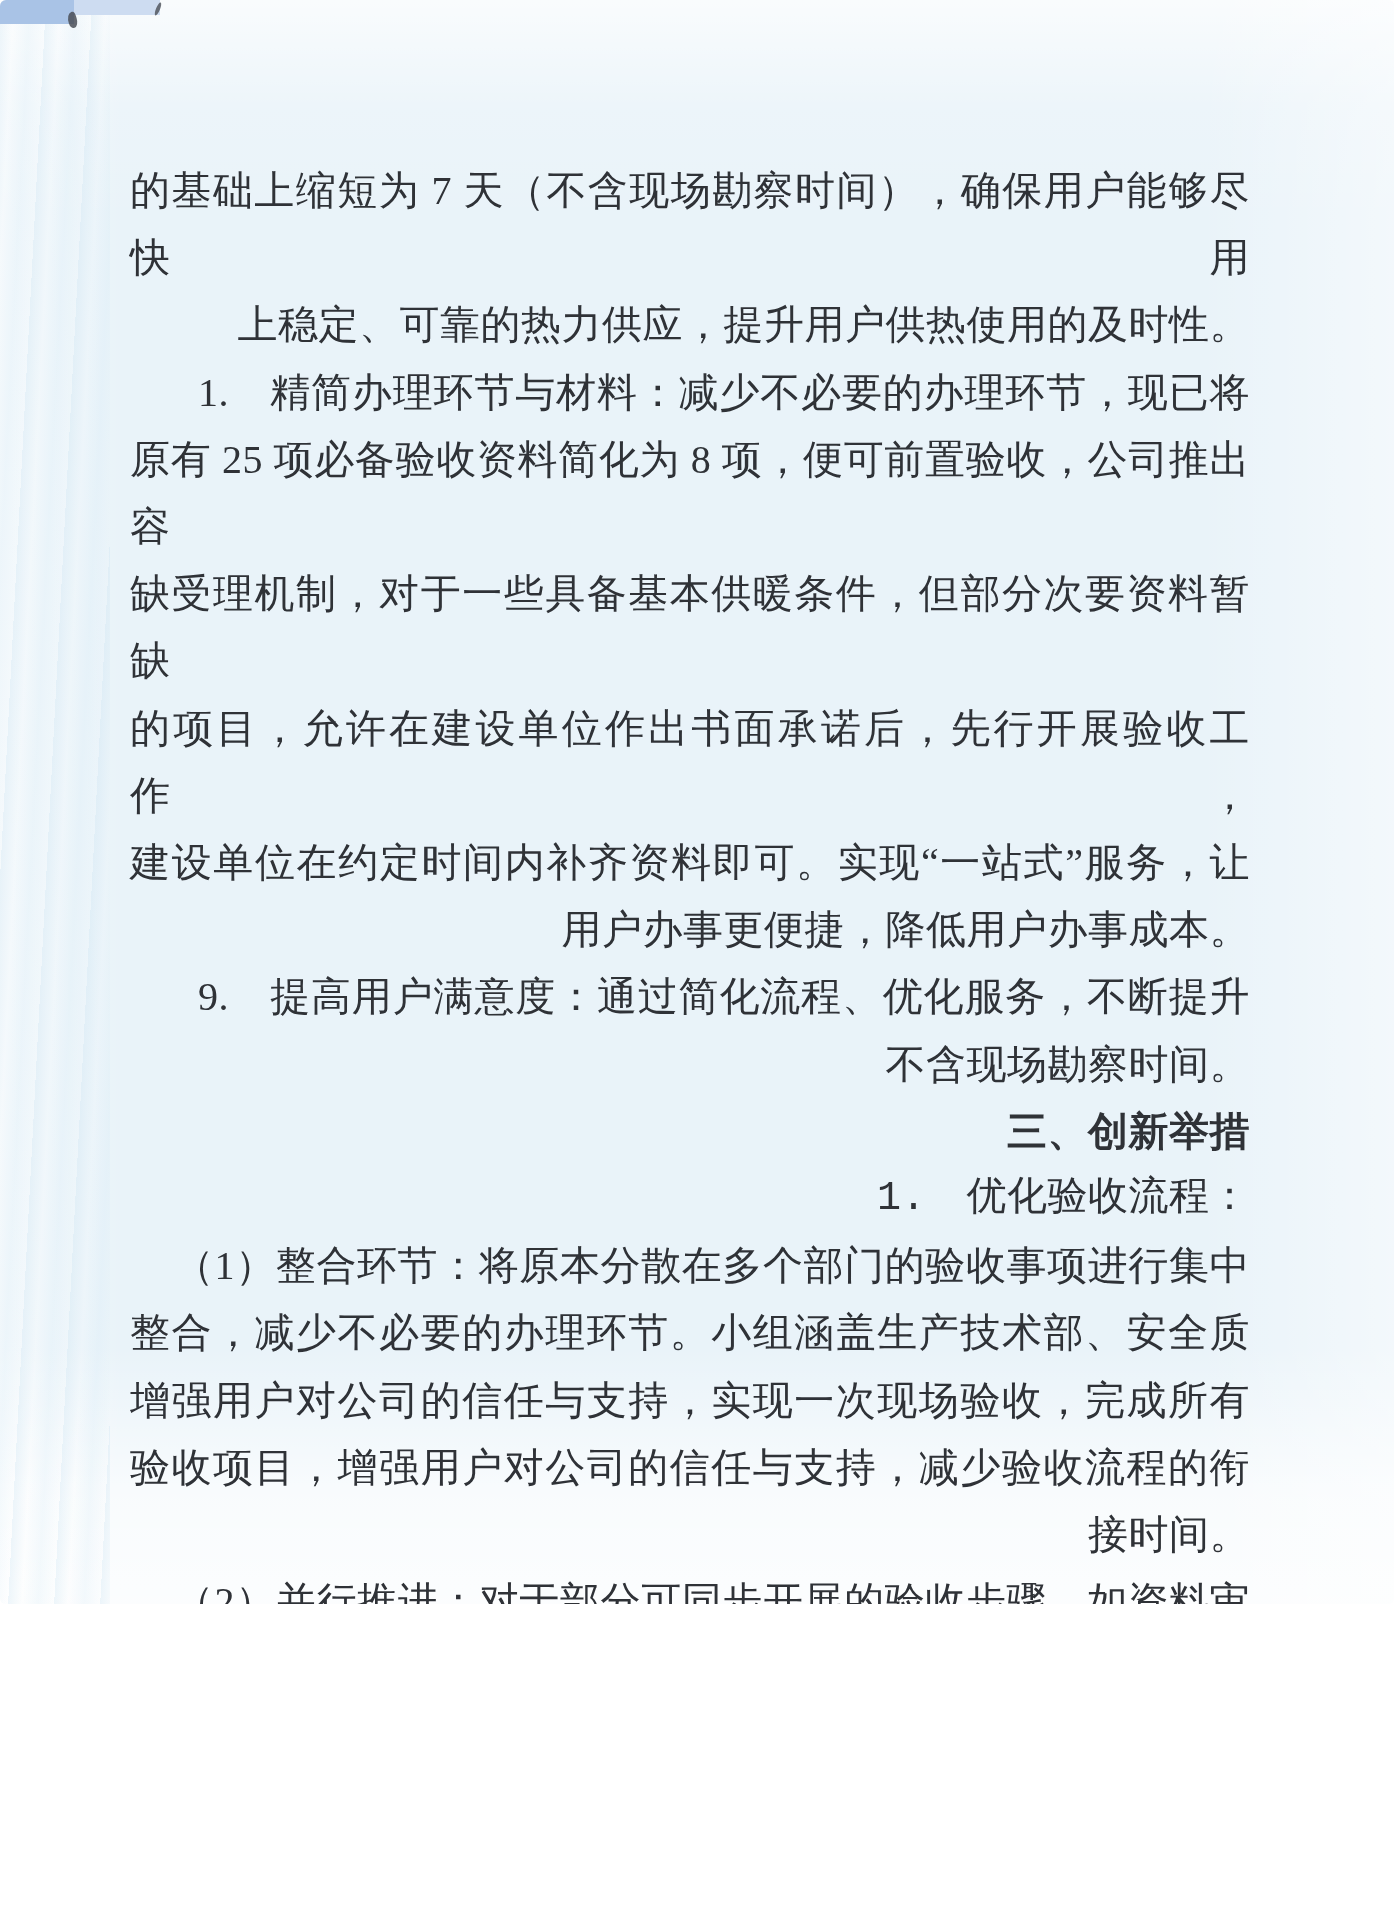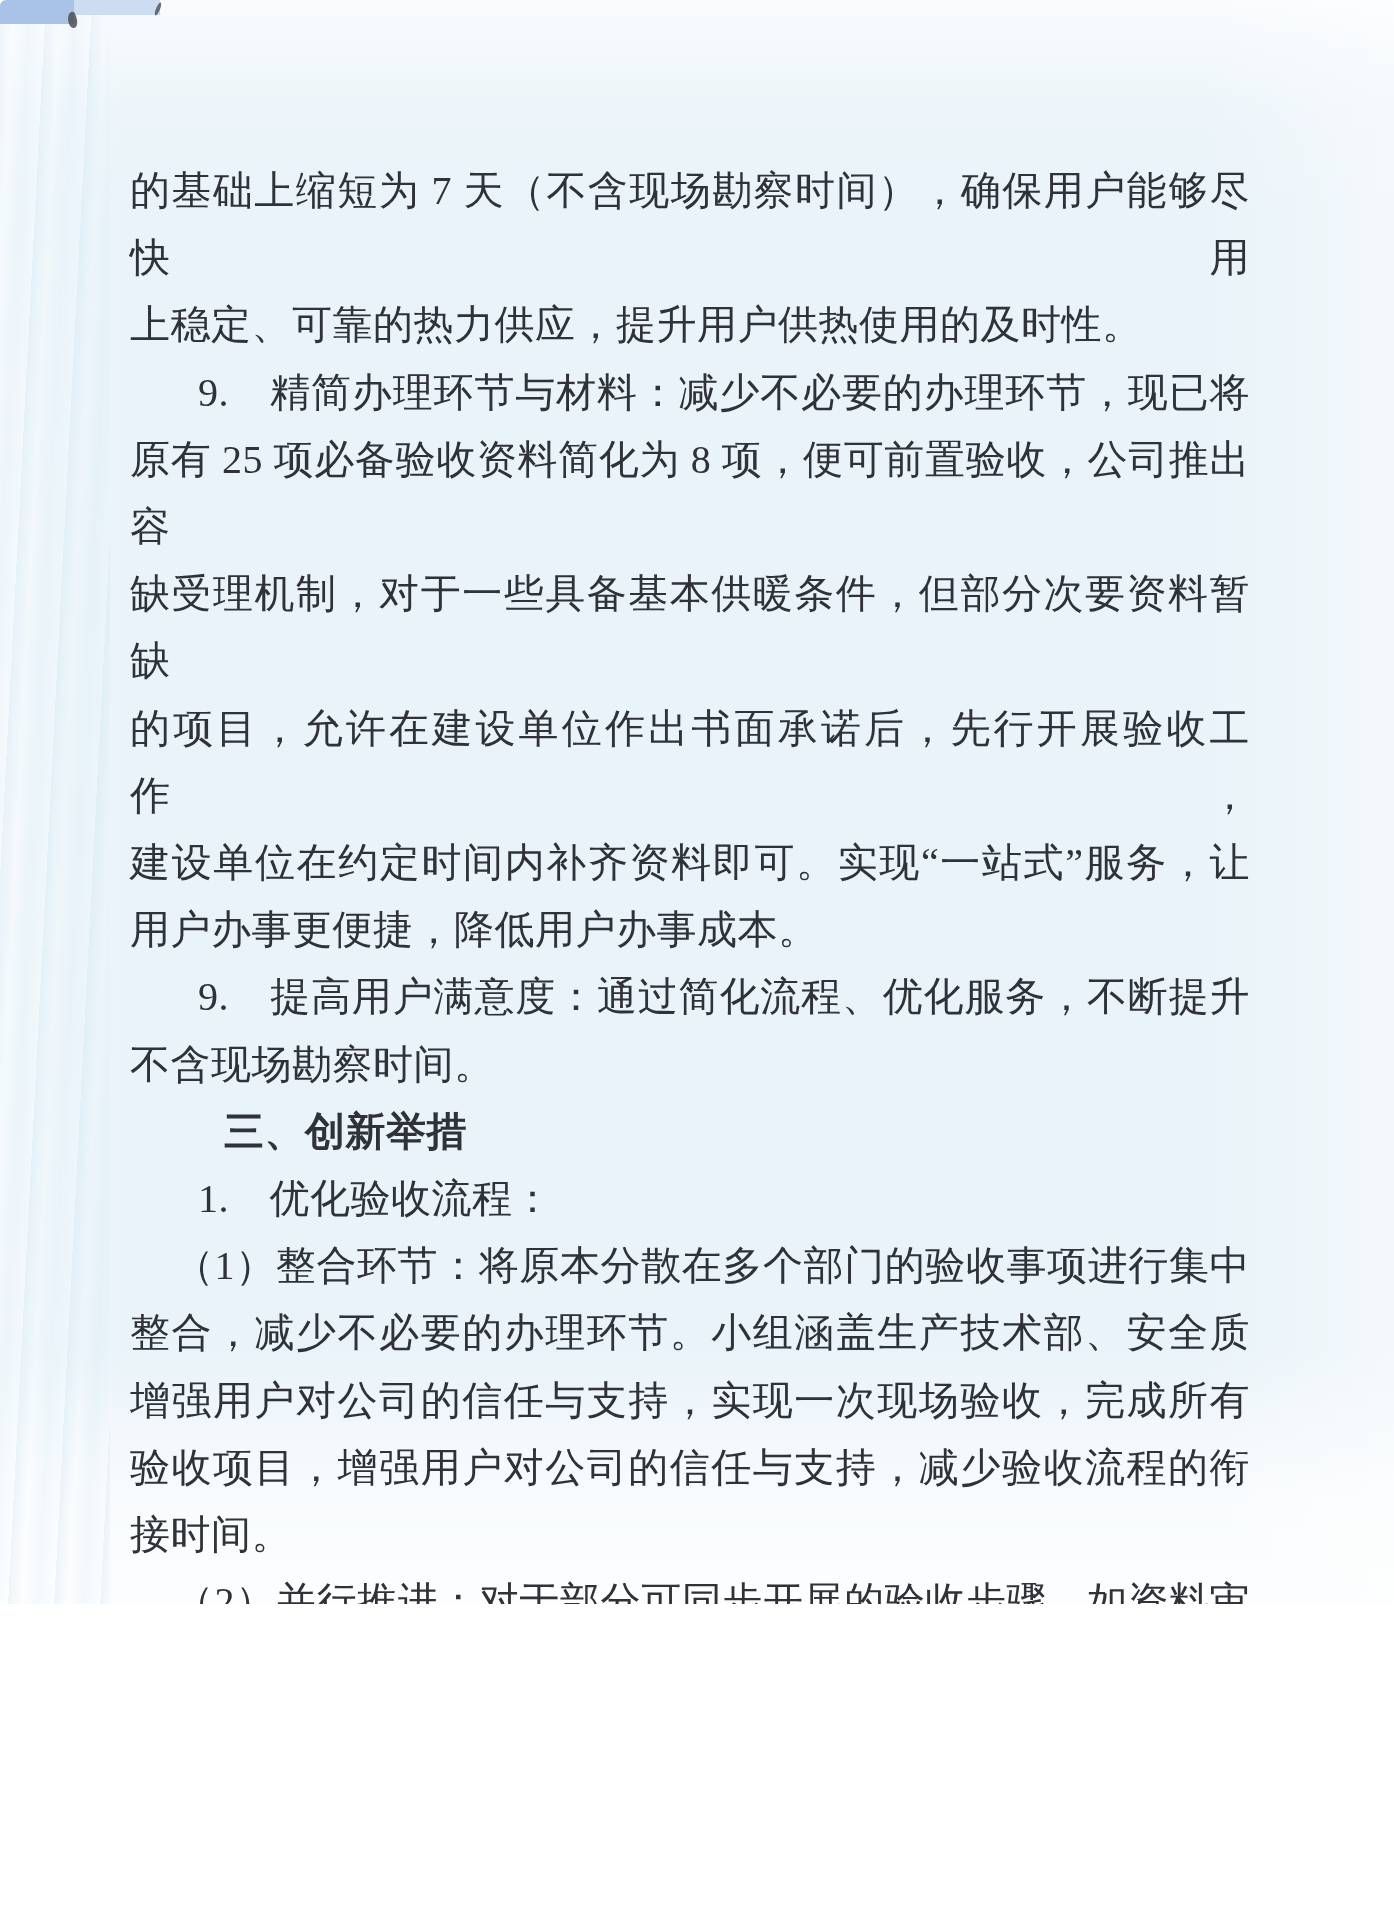--- a/index.html
+++ b/index.html
@@ -51,21 +51,21 @@
   .text-block{
     position:absolute;
     left:130px;top:157px;width:1120px;
     font-size:40px;
     line-height:67.2px;
     color:var(--ink,#2f3237);
     letter-spacing:.5px;
   }
   .line{
     white-space:nowrap;
-    text-align:left;
+    text-align:right;
   }
   .line.fill{
     white-space:normal;
     text-align:justify;
     text-align-last:justify;
     text-justify:inter-character;
   }
   .line.bold{
     font-weight:700;
     font-family:Liberation Serif, serif;
@@ -85,30 +85,30 @@
 <div class="page">
   <div class="edge-streaks"></div>
   <div class="corner-patch-dark"></div>
   <div class="corner-patch-light"></div>
   <div class="speck-1"></div>
   <div class="speck-2"></div>
 
   <div class="text-block" id="lines">
       <div class="line fill">的基础上缩短为 7 天（不含现场勘察时间），确保用户能够尽快用</div>
       <div class="line">上稳定、可靠的热力供应，提升用户供热使用的及时性。</div>
-      <div class="line fill" style="padding-left: 1.7em;">9.　精简办理环节与材料：减少不必要的办理环节，现已将</div>
+      <div class="line fill" style="padding-left: 1.7em;">1.　精简办理环节与材料：减少不必要的办理环节，现已将</div>
       <div class="line fill">原有 25 项必备验收资料简化为 8 项，便可前置验收，公司推出容</div>
       <div class="line fill">缺受理机制，对于一些具备基本供暖条件，但部分次要资料暂缺</div>
       <div class="line fill">的项目，允许在建设单位作出书面承诺后，先行开展验收工作，</div>
       <div class="line fill">建设单位在约定时间内补齐资料即可。实现“一站式”服务，让</div>
       <div class="line">用户办事更便捷，降低用户办事成本。</div>
       <div class="line fill" style="padding-left: 1.7em;">9.　提高用户满意度：通过简化流程、优化服务，不断提升</div>
       <div class="line">不含现场勘察时间。</div>
       <div class="line bold" style="padding-left: 2.35em;">三、创新举措</div>
-      <div class="line" style="padding-left: 1.7em;">1.　优化验收流程：</div>
+      <div class="line" style="padding-left: 1.7em; font-family: Liberation Mono, monospace;">1.　优化验收流程：</div>
       <div class="line fill" style="padding-left: 1.1em;">（1）整合环节：将原本分散在多个部门的验收事项进行集中</div>
       <div class="line fill">整合，减少不必要的办理环节。小组涵盖生产技术部、安全质</div>
       <div class="line fill">增强用户对公司的信任与支持，实现一次现场验收，完成所有</div>
       <div class="line fill">验收项目，增强用户对公司的信任与支持，减少验收流程的衔</div>
       <div class="line">接时间。</div>
       <div class="line fill" style="padding-left: 1.1em;">（2）并行推进：对于部分可同步开展的验收步骤，如资料审</div>
     </div>
 
   <div class="page-number">- 2 -</div>
 </div>

